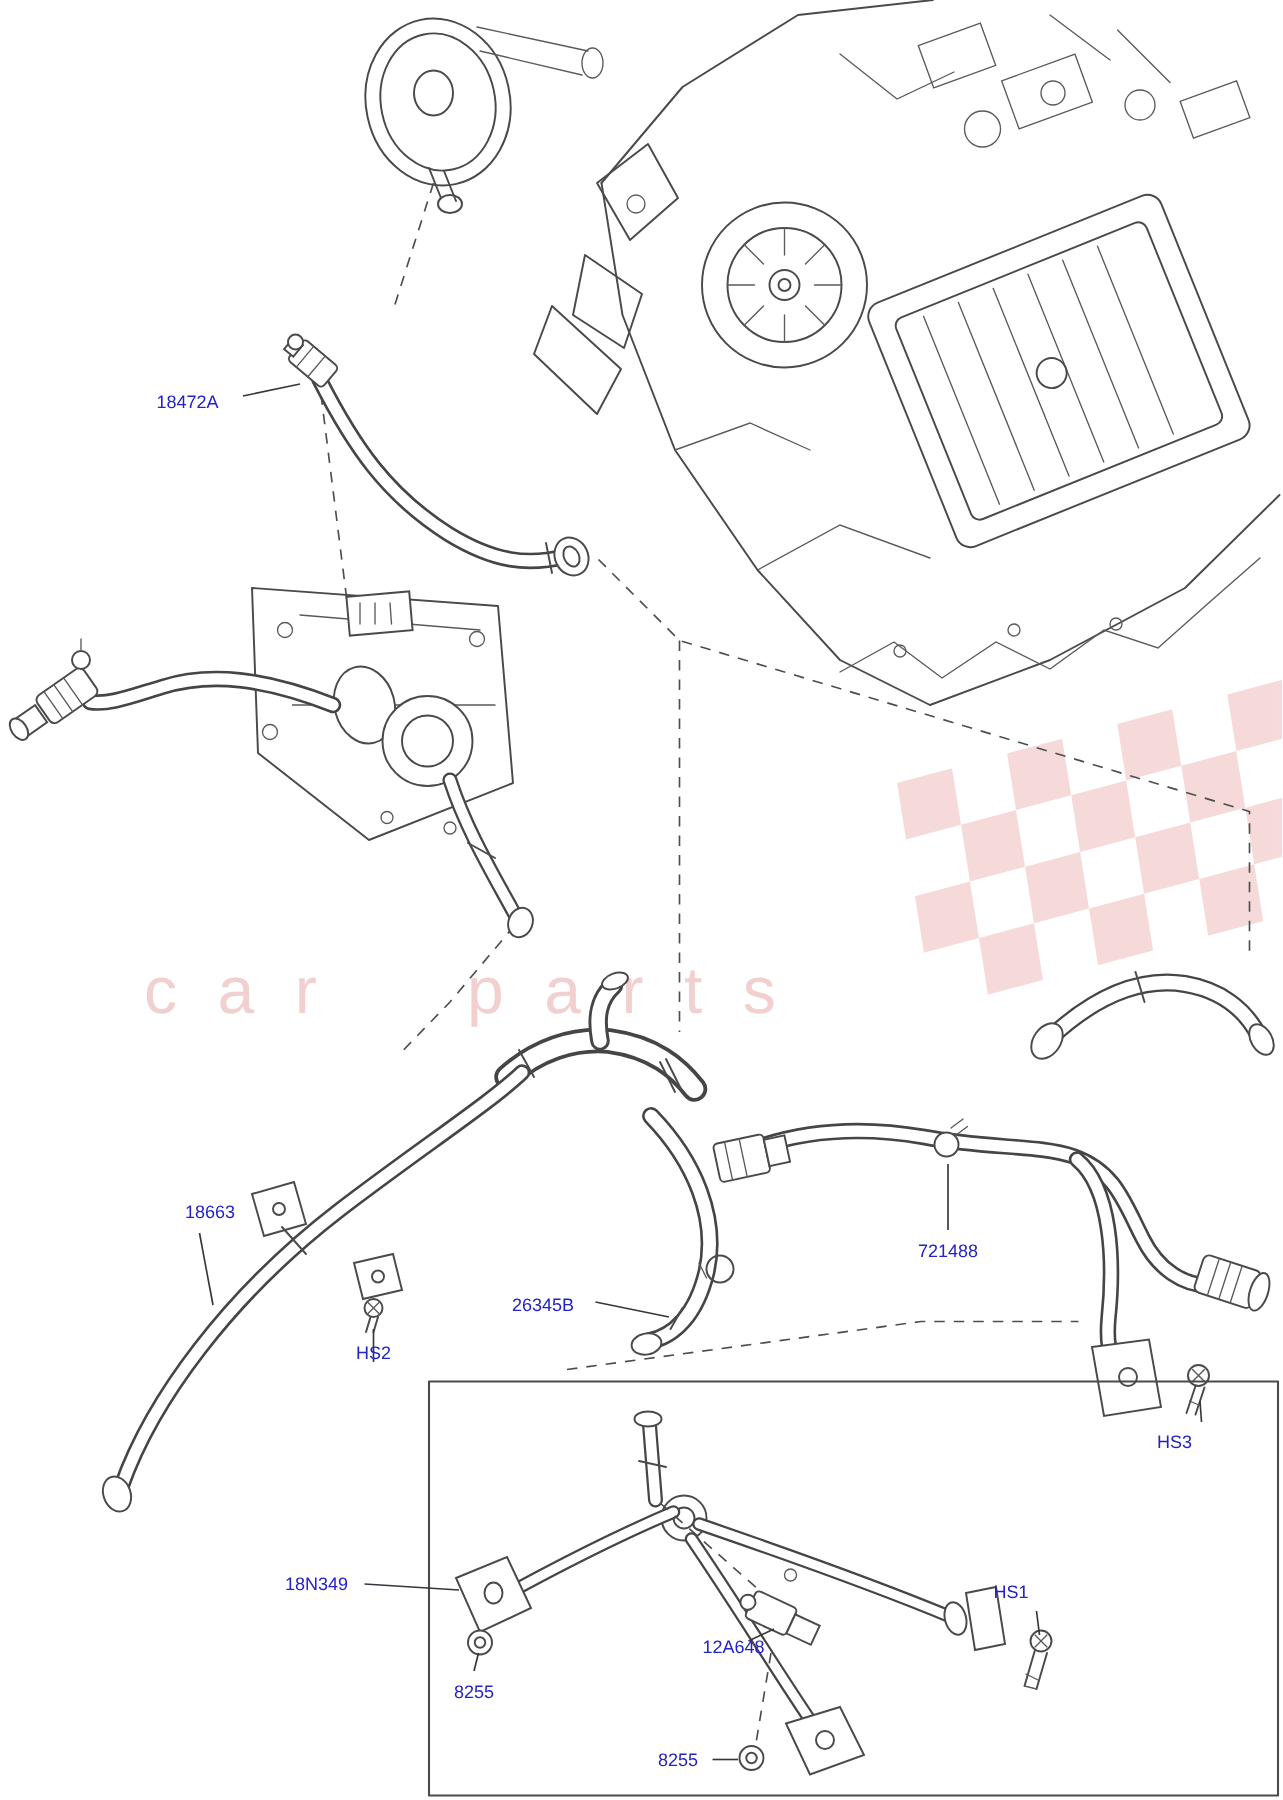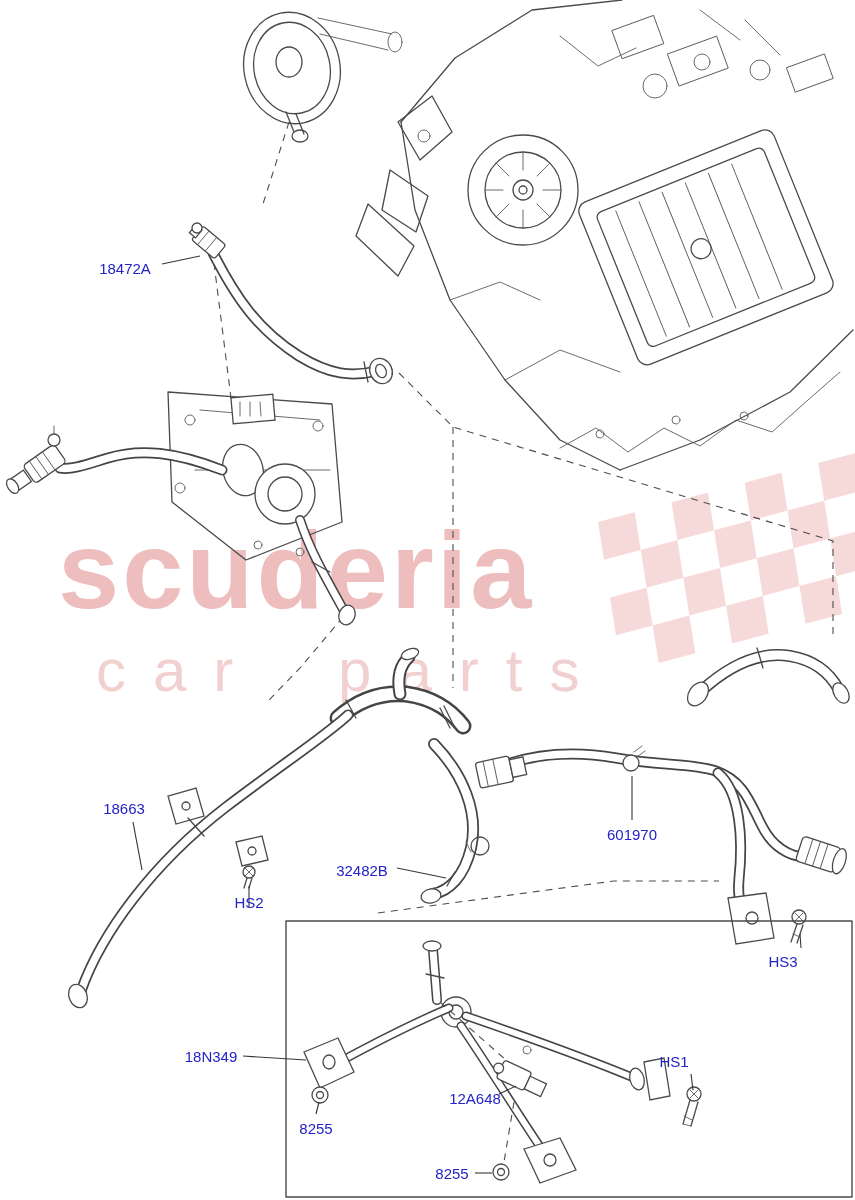--- a/index.html
+++ b/index.html
@@ -1,42 +1,41 @@
 <!DOCTYPE html>
 <html><head>
 <meta charset="utf-8">
 <style>
   html,body{margin:0;padding:0;background:#ffffff;}
   #page{position:relative;width:855px;height:1200px;background:#fff;overflow:hidden;
         font-family:"Liberation Sans",sans-serif;}
   
   .wm-brand{position:absolute;left:58px;top:506px;font-size:110px;font-weight:700;
             letter-spacing:3px;color:rgba(233,170,170,0.78);z-index:1;user-select:none;}
-  .wm-tag{position:absolute;left:96px;top:636px;font-size:60px;font-weight:400;
+  .wm-tag{position:absolute;left:96px;top:636px;font-size:44px;font-weight:400;
           letter-spacing:27px;word-spacing:34px;color:rgba(240,200,200,0.85);z-index:1;user-select:none;}
   
   svg.draw{position:absolute;left:0;top:0;z-index:2;}
   .line{fill:none;stroke:#4a4a4a;stroke-width:1.3;stroke-linecap:round;stroke-linejoin:round;}
   .thin{fill:none;stroke:#5a5a5a;stroke-width:0.9;stroke-linecap:round;}
   .wf{fill:#ffffff;stroke:#4a4a4a;stroke-width:1.3;}
   .tube-o{fill:none;stroke:#454545;stroke-width:11;stroke-linecap:round;}
   .tube-i{fill:none;stroke:#ffffff;stroke-width:7.5;stroke-linecap:round;}
   .dash{fill:none;stroke:#4d4d4d;stroke-width:1.1;stroke-dasharray:7 6;}
   .leader{stroke:#36363e;stroke-width:1.1;}
   .chk{fill:#f2c4c4;opacity:0.62;}
   
   .part-label{position:absolute;transform:translate(-50%,-50%);color:#2323c8;
-              font-size:15px;z-index:3;white-space:nowrap;cursor:pointer;}
+              font-size:12px;z-index:3;white-space:nowrap;cursor:pointer;}
 </style>
 </head>
 <body>
 
 <div id="page">
 
-  <div class="wm-brand">scuderia</div>
   <div class="wm-tag">car parts</div>
 
   <svg class="draw" width="855" height="1200" viewBox="0 0 855 1200">
 
     <g transform="translate(598,522) rotate(-15) skewX(-6)">
       <g class="chk">
         <rect x="0" y="0" width="38" height="38"></rect>
           <rect x="76" y="0" width="38" height="38"></rect>
           <rect x="152" y="0" width="38" height="38"></rect>
           <rect x="228" y="0" width="38" height="38"></rect>
@@ -331,24 +330,24 @@
       <line x1="801" y1="948" x2="800" y2="934"></line>
       <line x1="243" y1="1056" x2="306" y2="1060"></line>
       <line x1="316" y1="1114" x2="319" y2="1102"></line>
       <line x1="499" y1="1094" x2="516" y2="1086"></line>
       <line x1="691" y1="1074" x2="693" y2="1090"></line>
       <line x1="475" y1="1173" x2="492" y2="1173"></line>
     </g>
   </svg>
 
   <div class="part-label" style="left:125px;top:268px">18472A</div>
-  <div class="part-label" style="left:124px;top:808px">18663</div>
+  <div class="part-label" style="left:140px;top:808px">18663</div>
   <div class="part-label" style="left:249px;top:902px">HS2</div>
-  <div class="part-label" style="left:362px;top:870px">32482B</div>
-  <div class="part-label" style="left:632px;top:834px">601970</div>
+  <div class="part-label" style="left:362px;top:870px">26345B</div>
+  <div class="part-label" style="left:632px;top:834px">721488</div>
   <div class="part-label" style="left:783px;top:961px">HS3</div>
   <div class="part-label" style="left:211px;top:1056px">18N349</div>
   <div class="part-label" style="left:316px;top:1128px">8255</div>
-  <div class="part-label" style="left:475px;top:1098px">12A648</div>
+  <div class="part-label" style="left:489px;top:1098px">12A648</div>
   <div class="part-label" style="left:674px;top:1061px">HS1</div>
   <div class="part-label" style="left:452px;top:1173px">8255</div>
 
 </div>
 
 </body></html>

